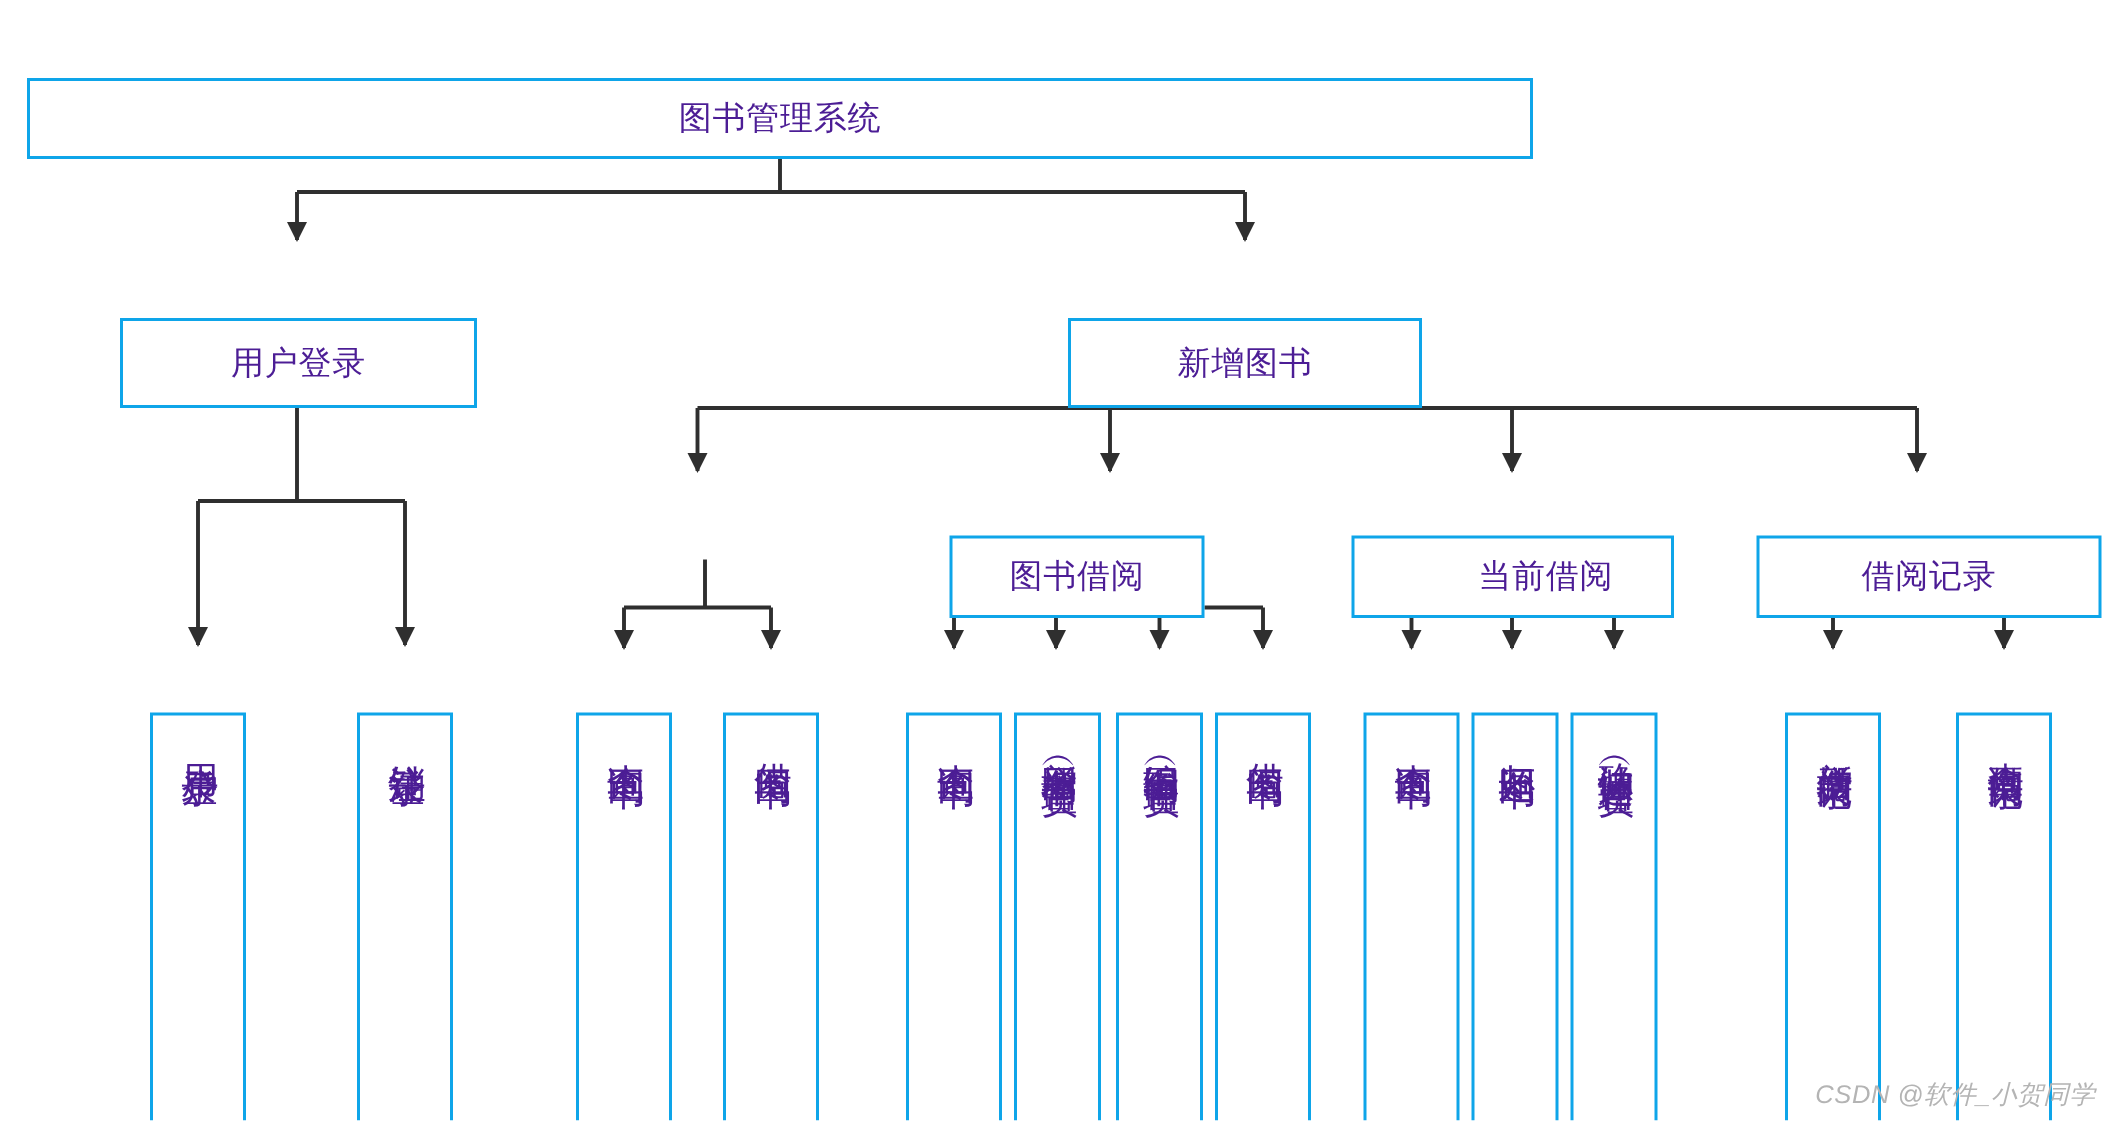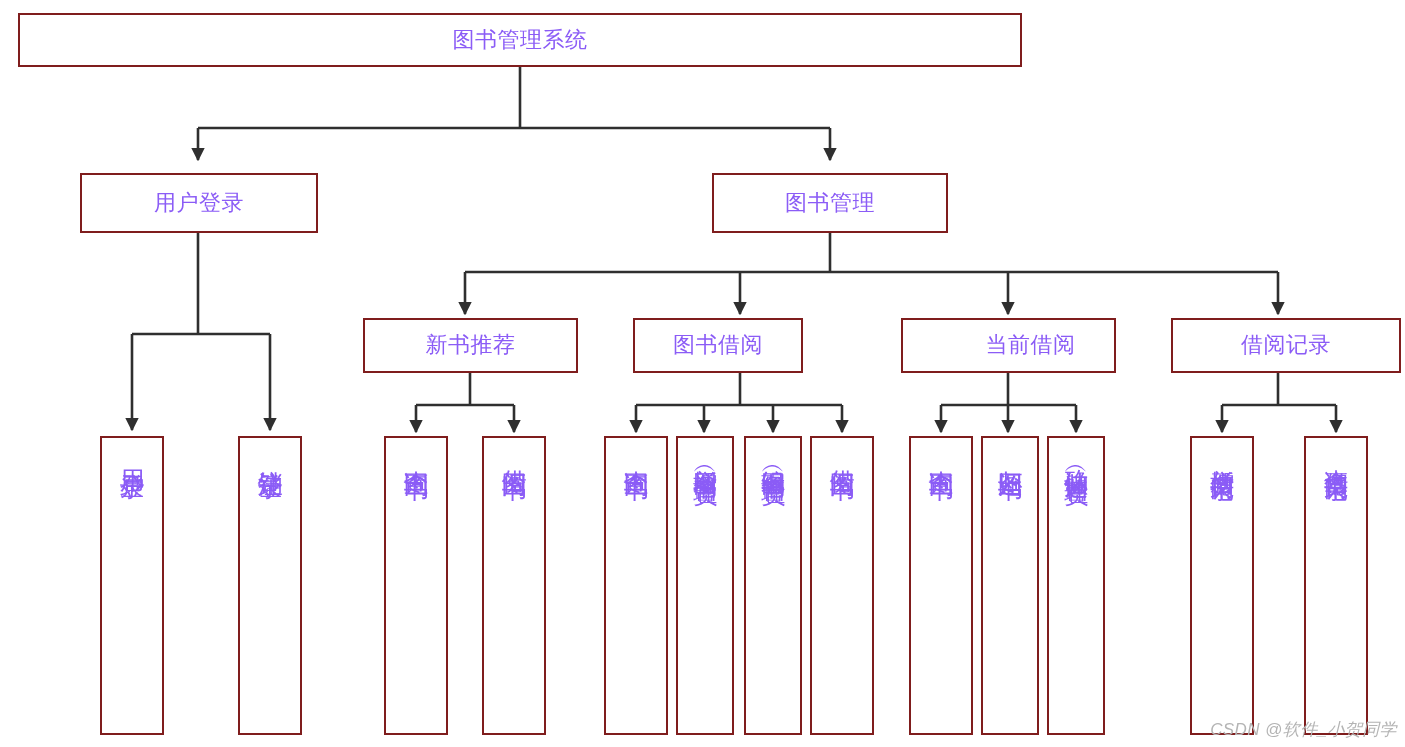--- a/index.html
+++ b/index.html
@@ -22,25 +22,26 @@
     left: 0;
     top: 0;
     width: 1405px;
     height: 747px;
     pointer-events: none;
   }
   .node {
     position: absolute;
     box-sizing: border-box;
     background: #ffffff;
-    border: 2px solid #7f1d1d;
+    border: 2px solid #0ea5e9;
     display: flex;
     align-items: center;
     justify-content: center;
-    color: #8b5cf6;
+    color: #4c1d95;
+    margin-top: 39px;
   }
   .node .label {
     display: block;
     text-align: center;
     line-height: 1.12;
     letter-spacing: 0.5px;
   }
   
   .node.h .label {
     font-size: 22px;
@@ -131,26 +132,23 @@
   </svg>
 
   <div class="node h" style="left:18px; top:13px; width:1004px; height:54px;">
     <span class="label">图书管理系统</span>
   </div>
 
   <div class="node h" style="left:80px; top:173px; width:238px; height:60px;">
     <span class="label">用户登录</span>
   </div>
   <div class="node h" style="left:712px; top:173px; width:236px; height:60px;">
-    <span class="label">图书管理</span>
-  </div>
-
-  <div class="node h" style="left:363px; top:318px; width:215px; height:55px;">
-    <span class="label">新书推荐</span>
-  </div>
+    <span class="label">新增图书</span>
+  </div>
+
   <div class="node h" style="left:633px; top:318px; width:170px; height:55px;">
     <span class="label">图书借阅</span>
   </div>
   <div class="node h" style="left:901px; top:318px; width:215px; height:55px;padding-left:44px;">
     <span class="label">当前借阅</span>
   </div>
   <div class="node h" style="left:1171px; top:318px; width:230px; height:55px;">
     <span class="label">借阅记录</span>
   </div>
 

